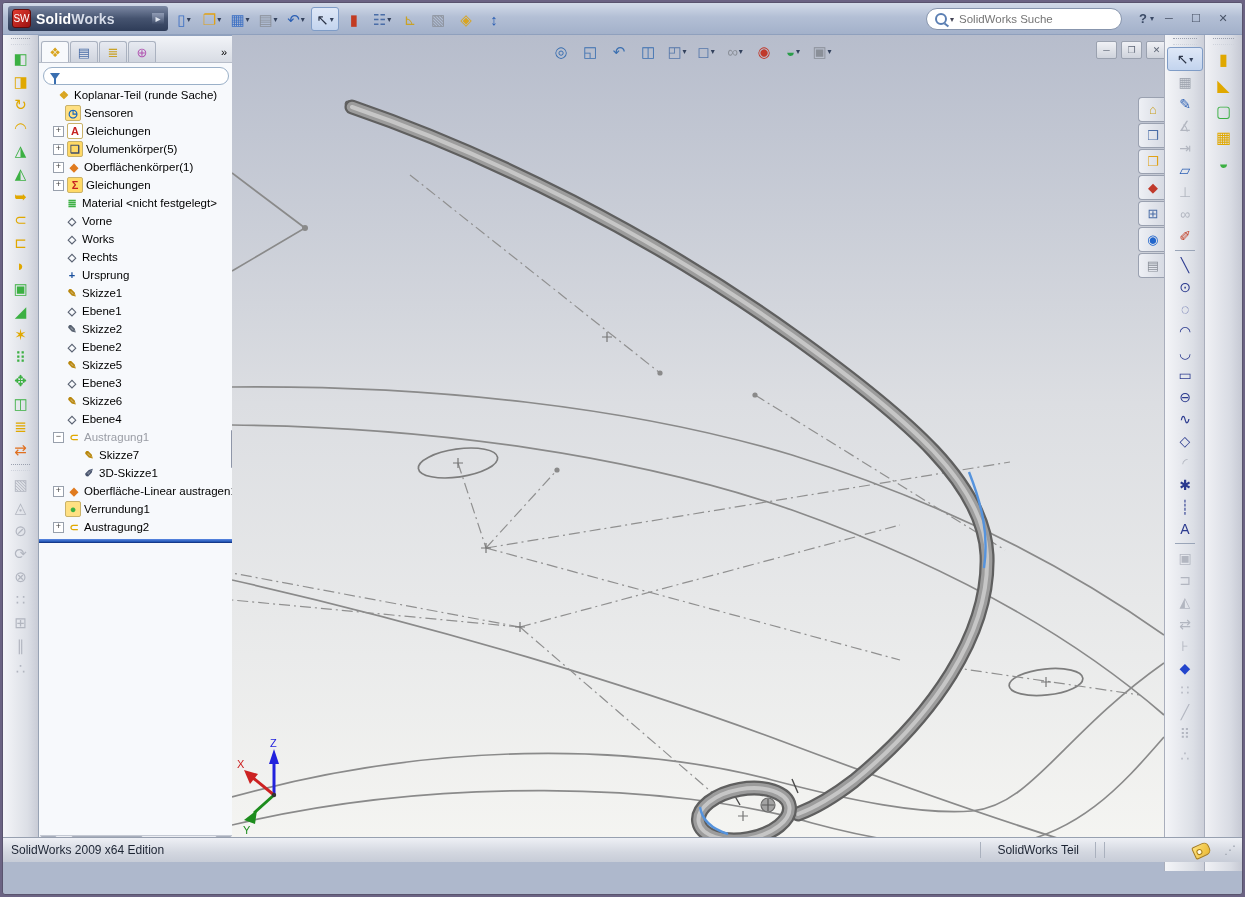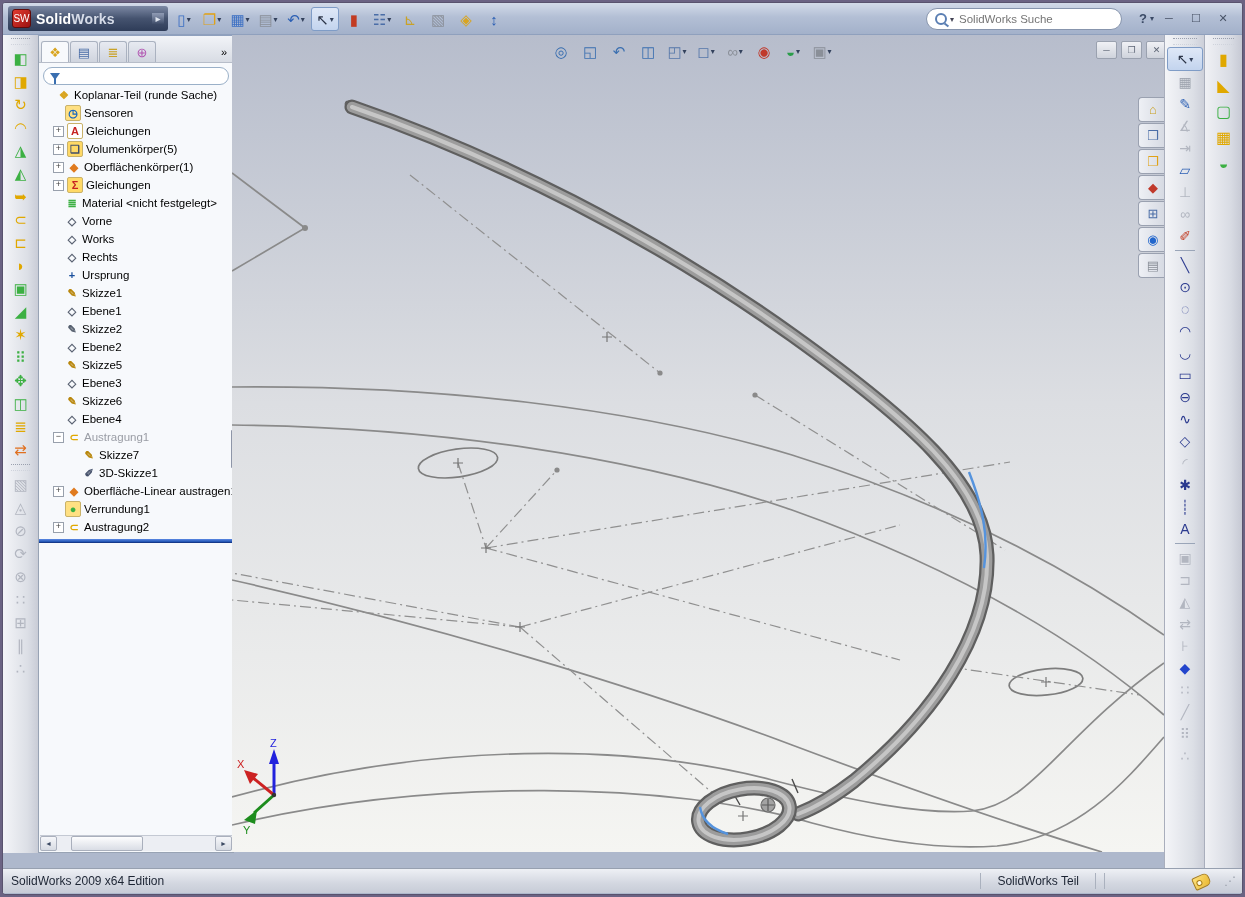--- a/index.html
+++ b/index.html
@@ -108,21 +108,21 @@
   .tabnav{display:flex;gap:1px;margin-left:36px;align-items:center;}
   .nbtn{width:16px;height:14px;background:linear-gradient(#eef0f4,#d2d6df);border:1px solid #98a0af;border-radius:2px;
     font-size:7px;color:#2e3c5c;display:flex;align-items:center;justify-content:center;}
   .nbtn.bl{box-shadow:inset 2px 0 0 #2e3c5c;}
   .nbtn.br{box-shadow:inset -2px 0 0 #2e3c5c;}
   .doctab{padding:1px 14px 0;display:flex;align-items:center;font-size:11.5px;color:#222;
     background:linear-gradient(#dfe2e9,#c7ccd6);border:1px solid #8f97a7;border-bottom:none;border-radius:3px 3px 0 0;margin-left:2px;}
   .doctab.active{background:#f4f6f9;font-weight:bold;}
 
   
-  .statusbar{position:absolute;left:3px;right:3px;top:868px;height:24px;
+  .statusbar{position:absolute;left:3px;right:3px;top:837px;height:24px;
     background:linear-gradient(#eef0f5,#d3d7e0 60%,#c7ccd7);border-top:1px solid #97a0b0;display:flex;align-items:center;}
   .statl{padding-left:8px;color:#1c2433;font-size:12px;}
   .ssep{width:1px;height:16px;background:#aab1bе;background:#aab1be;margin:0 6px;}
   .statmode{color:#1c2433;font-size:12px;padding:0 10px;}
   .tagicon{width:15px;height:11px;background:linear-gradient(135deg,#ffe27a,#e9b832);border:1px solid #a97d17;
     border-radius:2px 5px 5px 2px;transform:rotate(-25deg);position:relative;}
   .tagicon::after{content:"";position:absolute;left:2px;top:3px;width:4px;height:4px;border-radius:50%;background:#fffbe8;border:1px solid #a97d17;}
   .grip3{color:#9aa0ab;font-size:12px;margin:0 6px 0 14px;}
 </style>
 </head>

